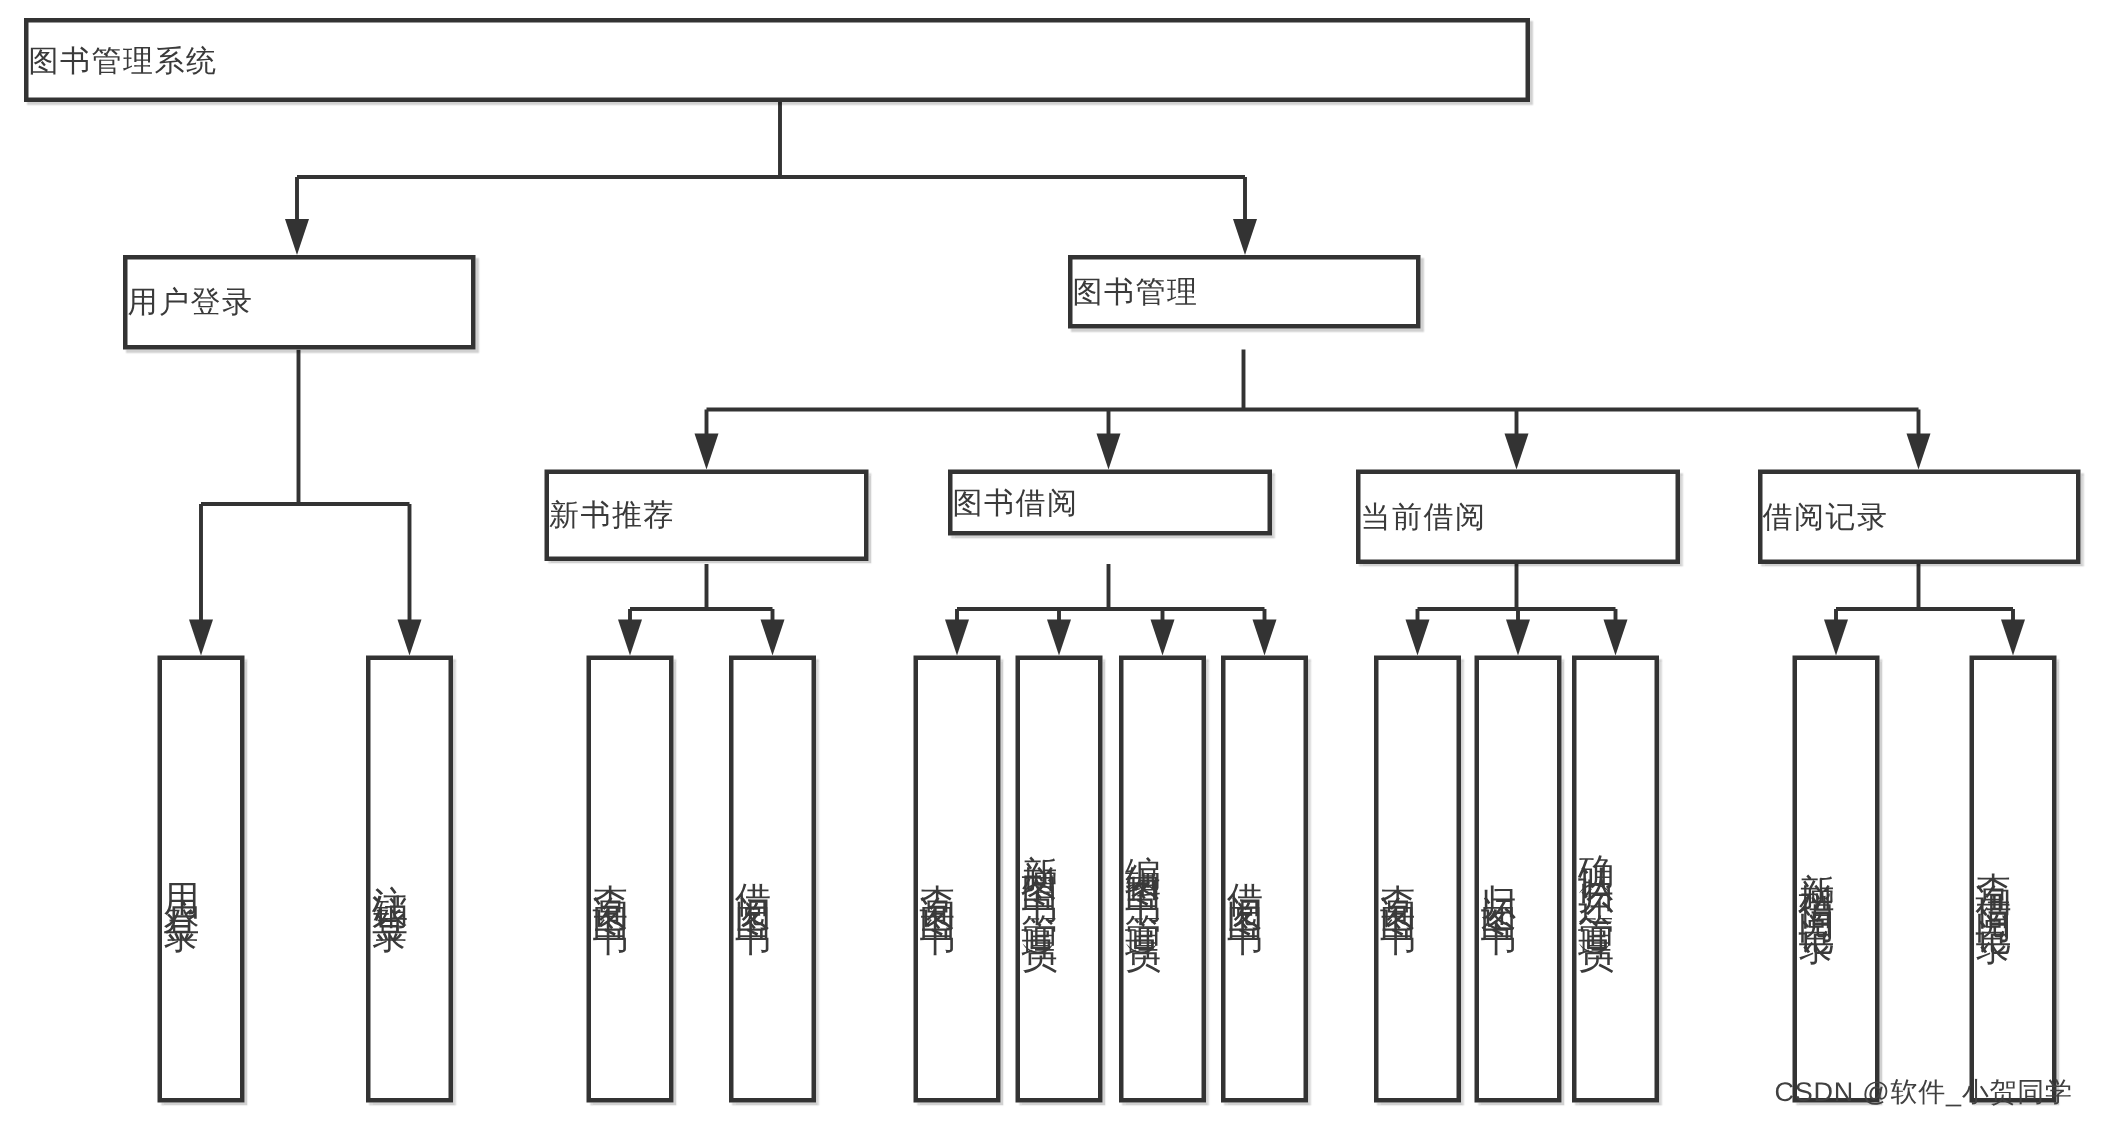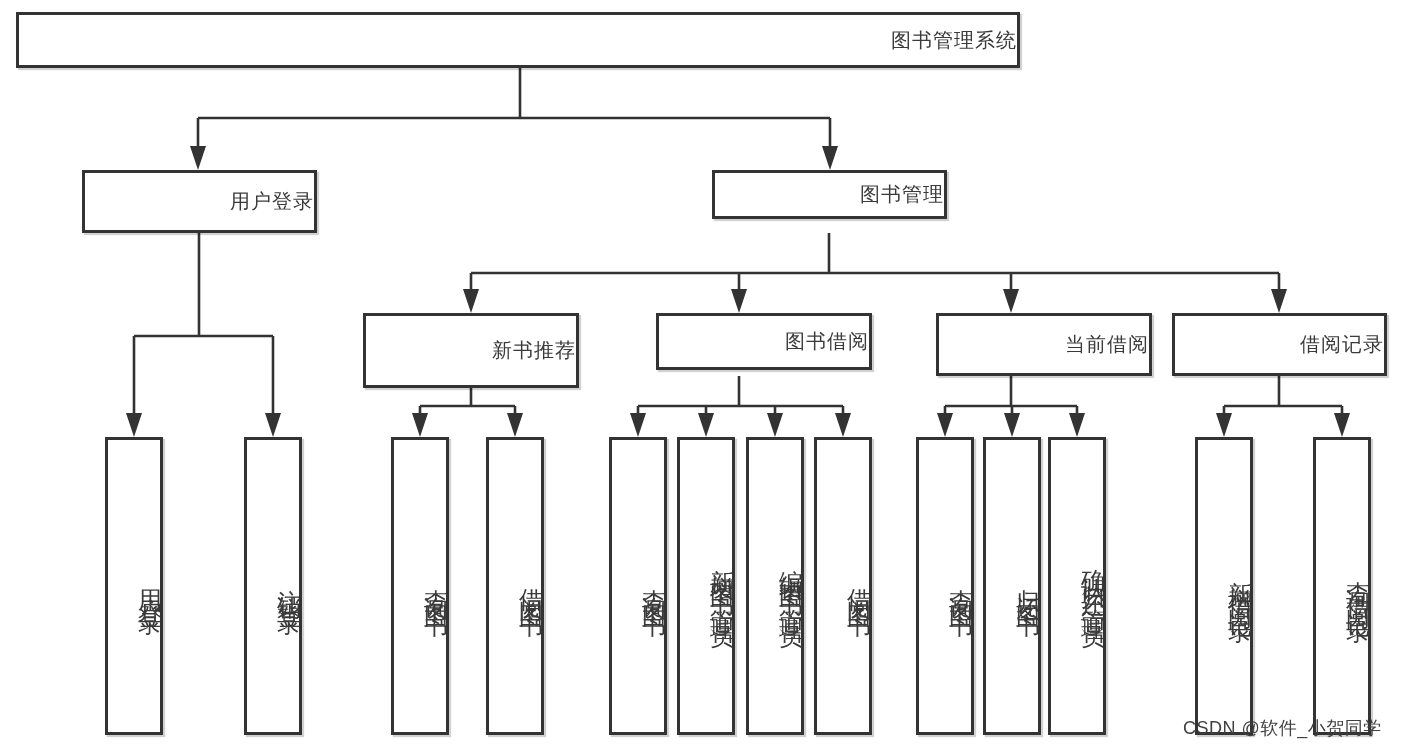--- a/index.html
+++ b/index.html
@@ -4,30 +4,30 @@
 <style>
   html,body{margin:0;padding:0;background:#ffffff;}
   .stage{
     position:relative;width:1405px;height:747px;background:#ffffff;
     font-family:"Liberation Sans",sans-serif;overflow:hidden;
   }
   .wires{position:absolute;left:0;top:0;width:1405px;height:747px;pointer-events:none;}
   .node{
     position:absolute;background:#ffffff;border:3px solid #333333;
     box-shadow:2px 2px 1px rgba(0,0,0,0.18);
-    display:flex;align-items:center;justify-content:flex-end;
-    color:#3a3a3a;box-sizing:border-box;font-family:Liberation Mono, monospace;
+    display:flex;align-items:center;justify-content:flex-start;
+    color:#3a3a3a;box-sizing:border-box;
   }
   .node.title{font-size:20px;letter-spacing:1px;}
   .root{left:16px;top:12px;width:1004px;height:56px;}
   .lvl2a{left:82px;top:170px;width:235px;height:63px;}
   .lvl2b{left:712px;top:170px;width:235px;height:49px;}
-  .lvl3a{left:363px;top:313px;width:216px;height:75px;}
-  .lvl3b{left:656px;top:313px;width:216px;height:57px;}
-  .lvl3c{left:904px;top:313px;width:216px;height:63px;margin-left:32px;}
+  .lvl3a{left:363px;top:313px;width:216px;height:61px;}
+  .lvl3b{left:632px;top:313px;width:216px;height:44px;}
+  .lvl3c{left:904px;top:313px;width:216px;height:63px;}
   .lvl3d{left:1172px;top:313px;width:215px;height:63px;}
   .leaf{top:437px;width:58px;height:298px;}
   .vtext{
     writing-mode:vertical-rl;text-orientation:mixed;
     font-size:24px;line-height:1;letter-spacing:8px;color:#3a3a3a;
   }
   .L0{left:105px;}  .L1{left:244px;}
   .L2{left:391px;}  .L3{left:486px;}
   .L4{left:609px;}  .L5{left:677px;}  .L6{left:746px;}  .L7{left:814px;}
   .L8{left:916px;}  .L9{left:983px;}  .L10{left:1048px;}

